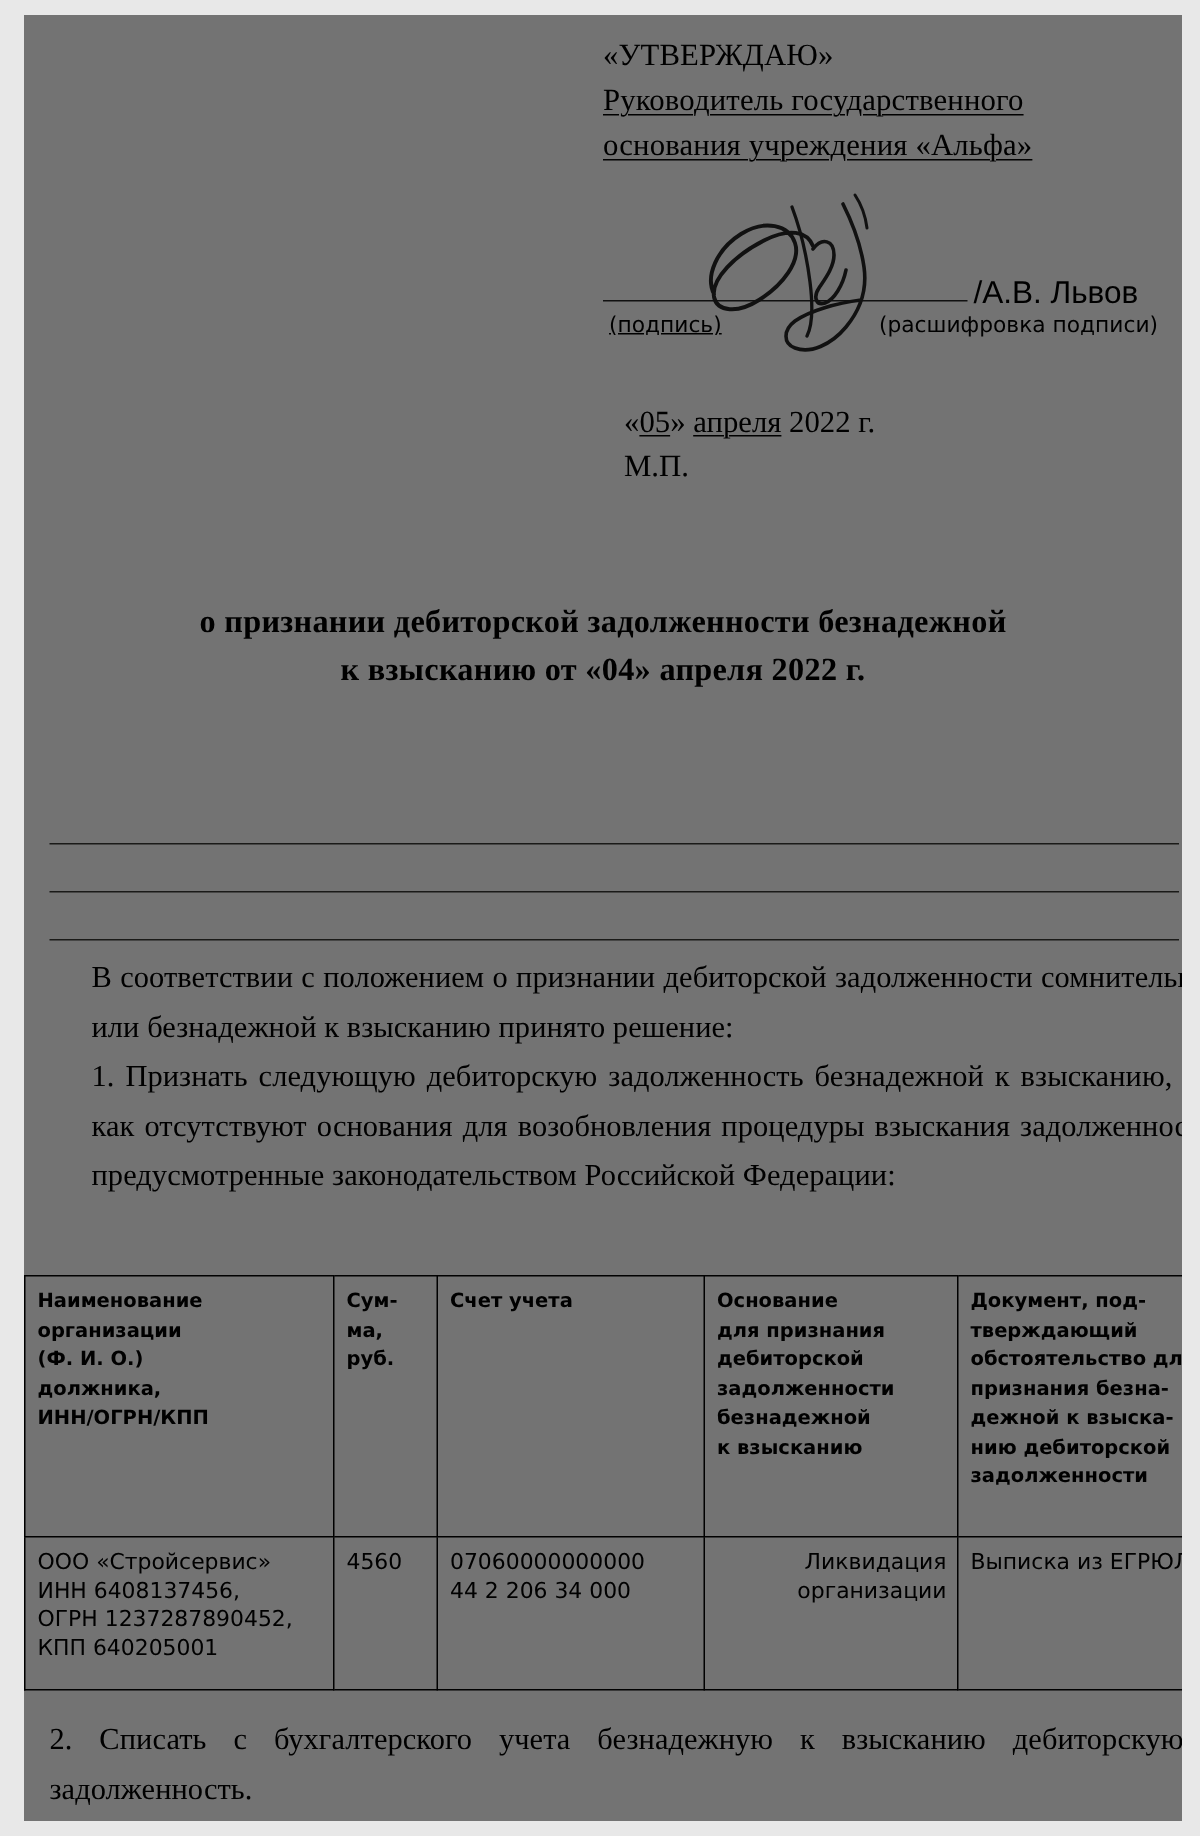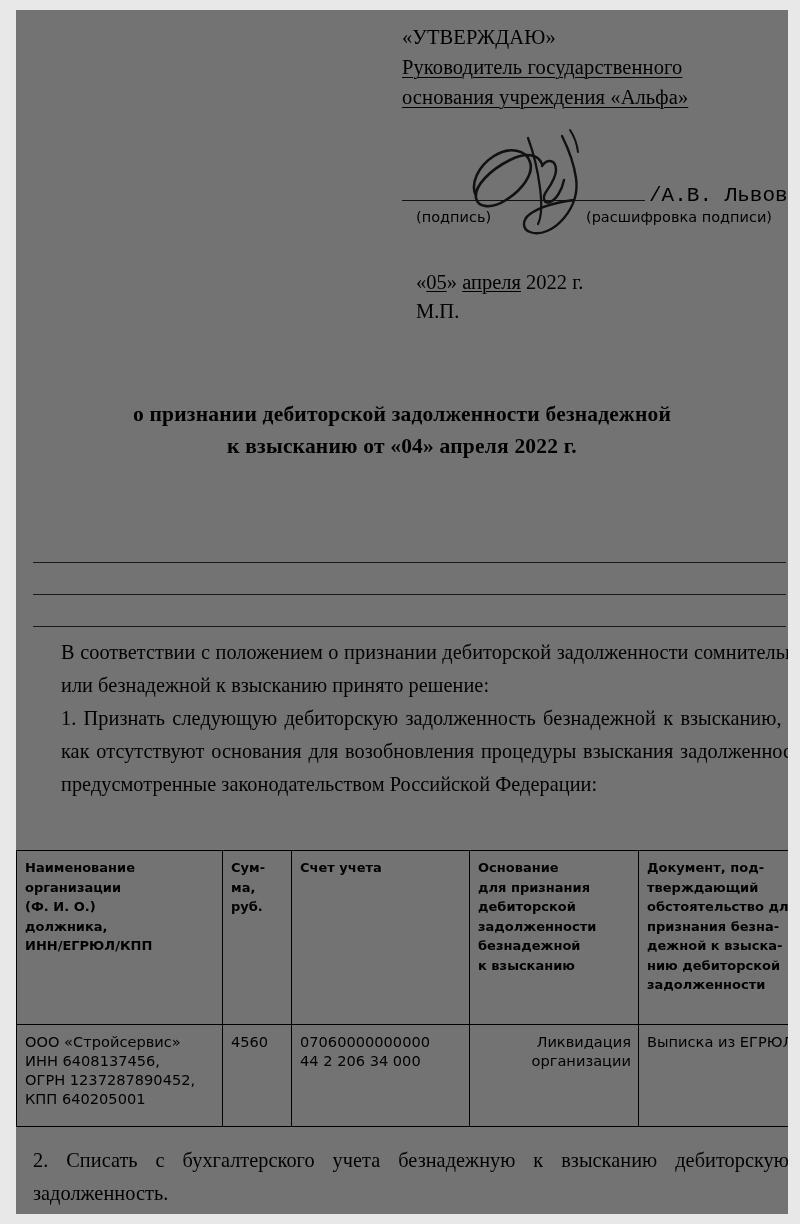--- a/index.html
+++ b/index.html
@@ -59,35 +59,35 @@
     left: 0px;
     top: 68px;
     width: 243px;
     height: 0;
     border-top: 1.6px solid #111;
   }
   .sig-name {
     position: absolute;
     left: 247px;
     top: 51px;
-    font-family: Liberation Mono, monospace;
+    font-family: Liberation Sans, sans-serif;
     font-size: 21px;
     line-height: 26px;
     white-space: nowrap;
     color: #000;
   }
   .sig-caption {
     position: absolute;
     font-family: "DejaVu Sans", sans-serif;
     font-size: 14.5px;
     line-height: 18px;
     color: #000;
     white-space: nowrap;
   }
-  .sig-caption.left  { left: 14px;   top: 76px; }
+  .sig-caption.left  { left: 4px;   top: 76px; text-decoration: underline; }
   .sig-caption.right { left: 184px; top: 76px; }
 
   .sig-ink {
     position: absolute;
     left: 62px;
     top: -12px;
     width: 150px;
     height: 122px;
     pointer-events: none;
   }
@@ -263,21 +263,21 @@
 
   <div class="tbl-wrap">
     <table class="tbl">
       <thead>
         <tr>
           <th class="c1">
             <span class="nl">Наименование</span>
             <span class="nl">организации</span>
             <span class="nl">(Ф. И. О.)</span>
             <span class="nl">должника,</span>
-            <span class="nl">ИНН/ЕГРЮЛ/КПП</span>
+            <span class="nl">ИНН/ОГРН/КПП</span>
           </th>
           <th class="c2">
             <span class="nl">Сум-</span>
             <span class="nl">ма,</span>
             <span class="nl">руб.</span>
           </th>
           <th class="c3">
             <span class="nl">Счет учета</span>
           </th>
           <th class="c4">

